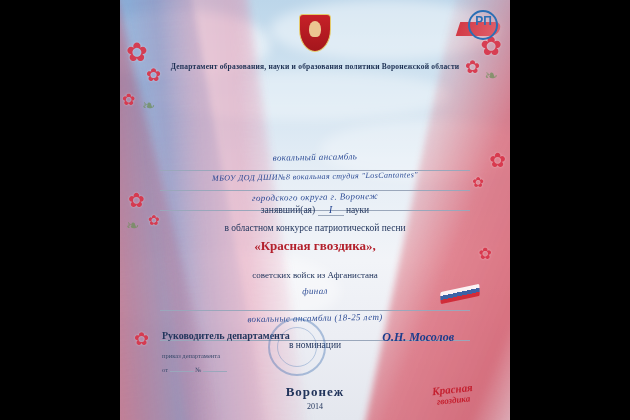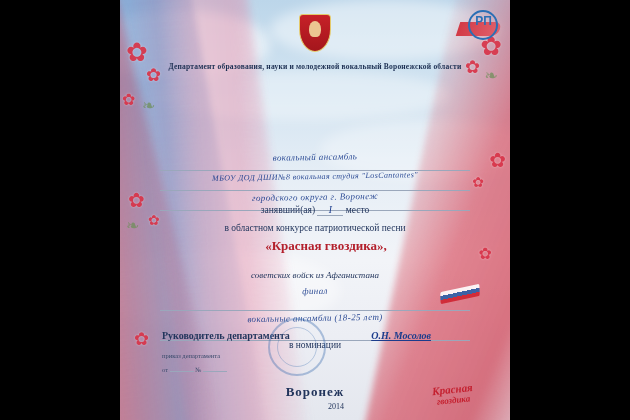--- a/index.html
+++ b/index.html
@@ -259,21 +259,20 @@
     font-size: 9.5px;
   }
   .contest-name {
     position: absolute;
     left: 0;
     width: 100%;
     text-align: center;
     color: #b3202c;
     font-size: 13px;
     font-weight: bold;
-    margin-left: 11px;
   }
   .nominee-label {
     position: absolute;
     left: 0;
     width: 100%;
     text-align: center;
     color: #22355c;
     font-size: 9.5px;
     margin-top: 40px;
   }
@@ -297,27 +296,26 @@
   .sign-sub2 {
     position: absolute;
     left: 42px;
     top: 366px;
     text-align: left;
     font-size: 6.5px;
     color: #3a4a6b;
   }
   .sign-right {
     position: absolute;
-    right: 79px;
+    right: 56px;
     top: 330px;
-    font-size: 10px;
+    font-size: 12px;
     color: #1b3c8c;
     font-style: italic;
     font-weight: bold;
-    text-decoration: underline;
   }
   .stamp {
     position: absolute;
     left: 148px;
     top: 318px;
     width: 58px;
     height: 58px;
     border-radius: 50%;
     border: 2px solid rgba(60,110,175,0.55);
     box-sizing: border-box;
@@ -345,21 +343,20 @@
     letter-spacing: 1px;
   }
   .year {
     position: absolute;
     left: 0;
     width: 100%;
     text-align: center;
     top: 402px;
     font-size: 8px;
     color: #22355c;
-    padding-left: 21px;
   }
   .logo-krasnaya {
     position: absolute;
     right: 14px;
     bottom: 14px;
     width: 86px;
     text-align: center;
     color: #c4202f;
     font-style: italic;
     font-weight: bold;
@@ -420,42 +417,42 @@
     </div>
 
     <div class="corner-logo">
       <div class="sweep"></div>
       <div class="ring"></div>
       <div class="mark">РП</div>
     </div>
 
     <div class="content">
 
-      <div class="dept">Департамент образования, науки и молодежной вокальный Воронежской области</div>
+      <div class="dept">Департамент образования, науки и образования политики Воронежской области</div>
 
 
 
       <div class="fill-line" style="top:156px;"></div>
       <div class="hand" style="top:152px;">вокальный ансамбль</div>
 
       <div class="fill-line" style="top:176px;"></div>
       <div class="hand" style="top:172px; font-size:8px;">МБОУ ДОД ДШИ№8 вокальная студия "LosCantantes"</div>
 
       <div class="fill-line" style="top:196px;"></div>
       <div class="hand" style="top:192px;">городского округа г. Воронеж</div>
 
       <div class="place-row" style="top:205px;">
         <span>занявший(ая)</span>
         <span style="display:inline-block; width:26px; border-bottom:1px solid #9aa7bb; font-style:italic; color:#1b3c8c;">I</span>
-        <span>место</span>
+        <span>науки</span>
       </div>
 
       <div class="contest" style="top:223px;">в областном конкурсе патриотической песни</div>
       <div class="contest-name" style="top:238px;">«Красная гвоздика»,</div>
-      <div class="static-line" style="top:270px;font-style:italic;">советских войск из Афганистана</div>
+      <div class="static-line" style="top:270px;">советских войск из Афганистана</div>
 
       <div class="fill-line" style="top:296px;"></div>
       <div class="hand" style="top:286px;">финал</div>
 
       <div class="nominee-label" style="top:300px;">в номинации</div>
 
       <div class="fill-line" style="top:326px;"></div>
       <div class="hand" style="top:313px;">вокальные ансамбли (18-25 лет)</div>
 
       <div class="sign-left">Руководитель департамента</div>

